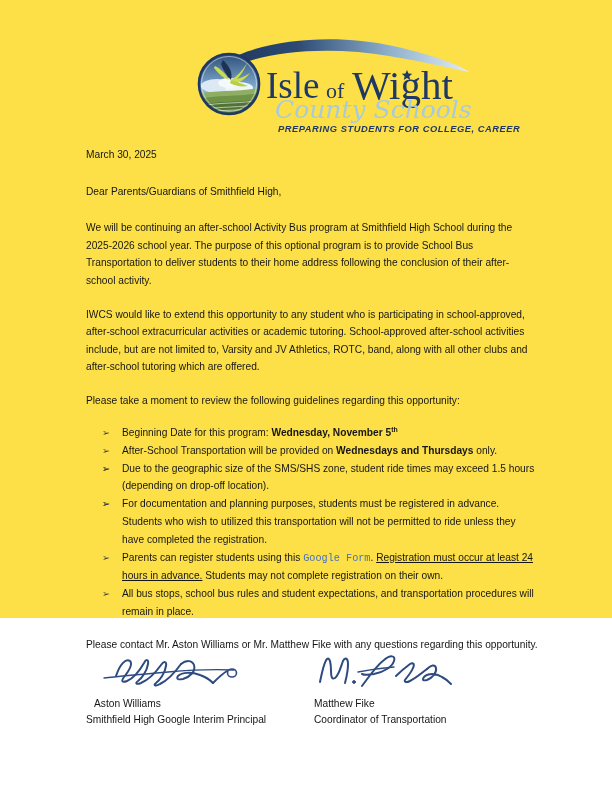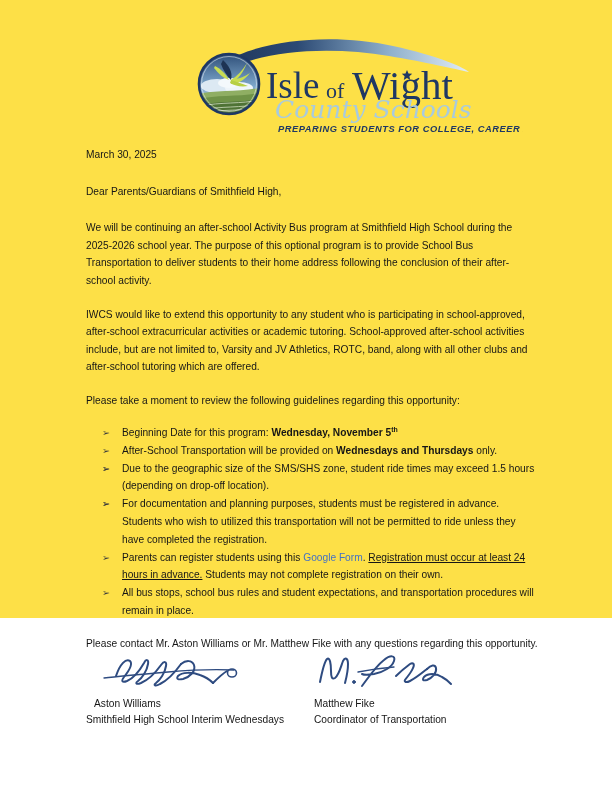--- a/index.html
+++ b/index.html
@@ -58,20 +58,21 @@
     margin: 0 0 16px 0;
   }
   .date-line { margin-bottom: 19px !important; }
   .salutation { margin-bottom: 19px !important; }
   .intro-line { margin-bottom: 14px !important; }
 
   .bold { font-weight: bold; }
   .underline { text-decoration: underline; }
   .link {
     color: #4472c4;
+    font-family: Liberation Mono, monospace;
   }
   sup {
     font-size: 0.68em;
     vertical-align: super;
     line-height: 0;
   }
 
   
   ul.guidelines {
     list-style: none;
@@ -272,19 +273,19 @@
                      C 102 26, 108 21, 113 17" stroke-width="2"></path>
             <path d="M113 17 C 117 13, 121 12, 122 16 C 123 21, 118 26, 113 28
                      C 109 29, 108 28, 110 25 C 114 21, 122 21, 128 25 C 132 27, 135 30, 137 32" stroke-width="2"></path>
           </g>
         </svg>
       </div>
     </div>
 
     <div class="sig-names">
       <span class="nm left">Aston Williams</span>
-      <span class="ttl left">Smithfield High School Interim Wednesdays</span>
+      <span class="ttl left">Smithfield High Google Interim Principal</span>
       <span class="nm right">Matthew Fike</span>
       <span class="ttl right">Coordinator of Transportation</span>
     </div>
   </div>
 
 </div>
 
 </body></html>

